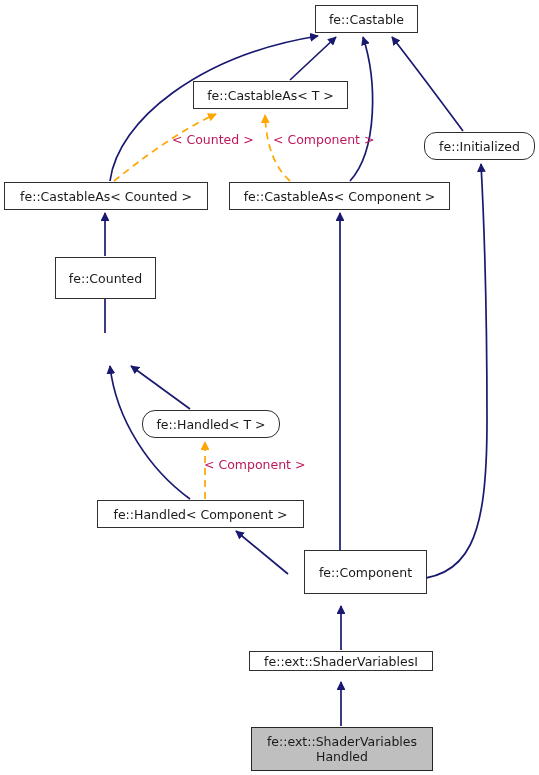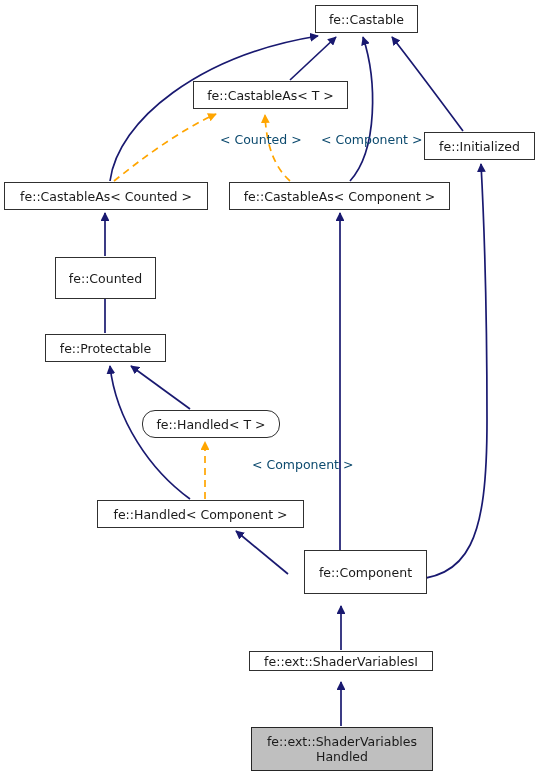--- a/index.html
+++ b/index.html
@@ -46,24 +46,23 @@
   }
   .node-label {
     display: block;
     padding: 0 4px;
     white-space: pre-line;
   }
   .edge-label {
     position: absolute;
     font-family: "DejaVu Sans", "Liberation Sans", sans-serif;
     font-size: 12.5px;
-    color: #0c4a6e;
+    color: #be185d;
     white-space: pre;
     background: transparent;
-    margin-left: 48px;
   }
 </style>
 </head>
 <body>
 
 <div id="diagram-root">
 
   <svg id="edge-layer" viewBox="0 0 539 775" width="539" height="775" xmlns="http://www.w3.org/2000/svg">
     <defs>
       <marker id="arrow-blue" viewBox="0 0 10 10" refX="9" refY="5" markerWidth="5.2" markerHeight="5.2" orient="auto-start-reverse">
@@ -114,39 +113,36 @@
   </svg>
 
   <div class="node thick" style="left:315px; top:5px; width:103px; height:28px;">
     <span class="node-label">fe::Castable</span>
   </div>
 
   <div class="node thick" style="left:193px; top:81px; width:155px; height:28px;">
     <span class="node-label">fe::CastableAs&lt; T &gt;</span>
   </div>
 
-  <div class="node thick" style="left:424px; top:132px; width:111px; height:28px;">
+  <div class="node thick" style="left:424px; top:132px; width:111px; height:28px;border-radius:12px;">
     <span class="node-label">fe::Initialized</span>
   </div>
 
   <div class="node thick" style="left:4px; top:182px; width:204px; height:28px;">
     <span class="node-label">fe::CastableAs&lt; Counted &gt;</span>
   </div>
 
   <div class="node thick" style="left:229px; top:182px; width:221px; height:28px;">
     <span class="node-label">fe::CastableAs&lt; Component &gt;</span>
   </div>
 
   <div class="node thick" style="left:55px; top:257px; width:101px; height:42px;">
     <span class="node-label">fe::Counted</span>
   </div>
 
-  <div class="node thick" style="left:45px; top:334px; width:121px; height:28px;">
-    <span class="node-label">fe::Protectable</span>
-  </div>
 
   <div class="node thick" style="left:142px; top:410px; width:138px; height:28px;border-radius:13px;">
     <span class="node-label">fe::Handled&lt; T &gt;</span>
   </div>
 
   <div class="node thick" style="left:97px; top:500px; width:207px; height:28px;text-align:center;">
     <span class="node-label">fe::Handled&lt; Component &gt;</span>
   </div>
 
   <div class="node thick" style="left:280px; top:550px; width:123px; height:44px;margin-left:24px;">

